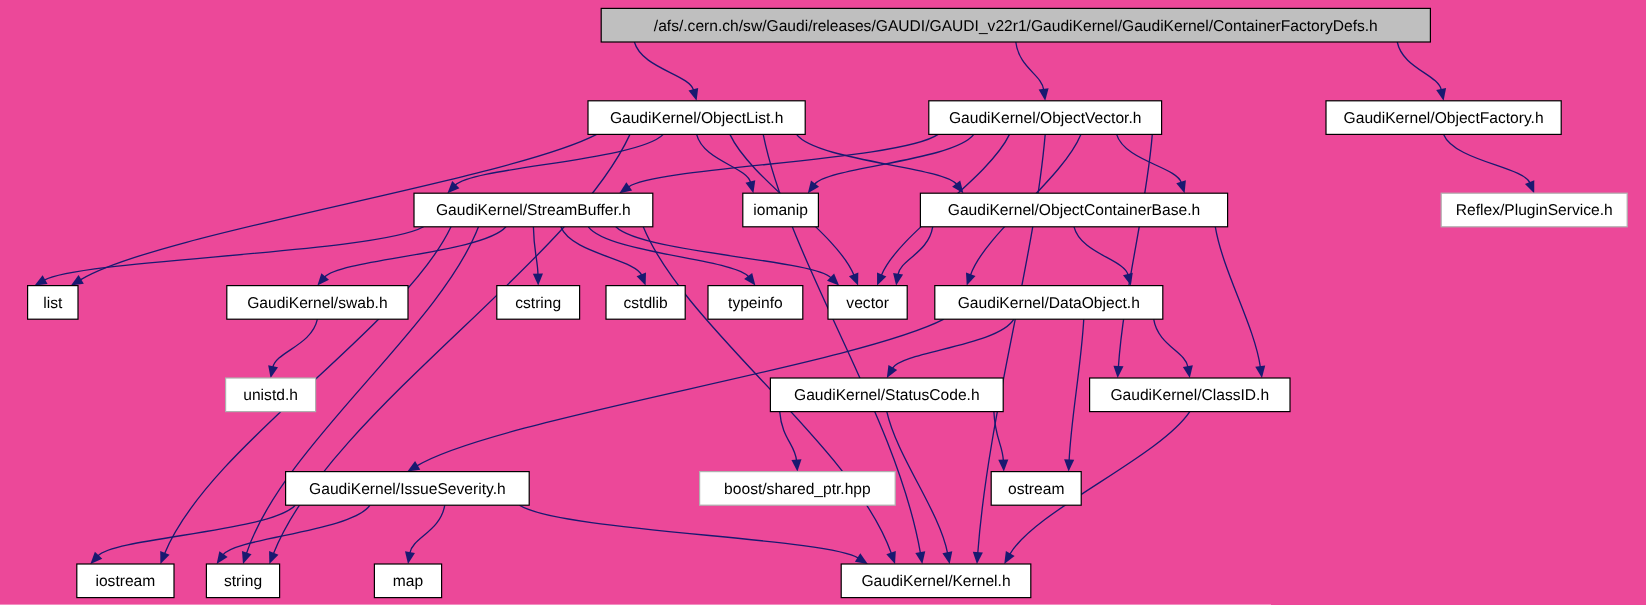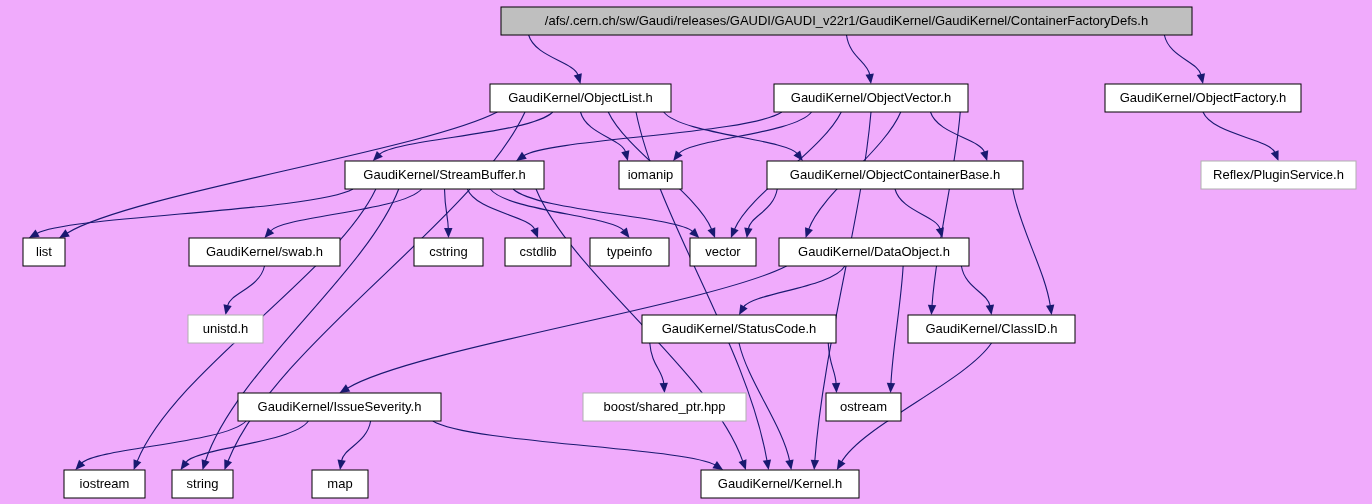--- a/index.html
+++ b/index.html
@@ -4,21 +4,21 @@
 <style>
   html, body {
     margin: 0;
     padding: 0;
     background: #ffffff;
   }
   #stage {
     position: relative;
     width: 1372px;
     height: 504px;
-    background: #f0abfc;
+    background: #ec4899;
     overflow: hidden;
     font-family: "Liberation Sans", sans-serif;
   }
   #graph { display: block; }
   .node-rect {
     fill: #ffffff;
     stroke: #000000;
     stroke-width: 1;
   }
   .node-rect.root {

